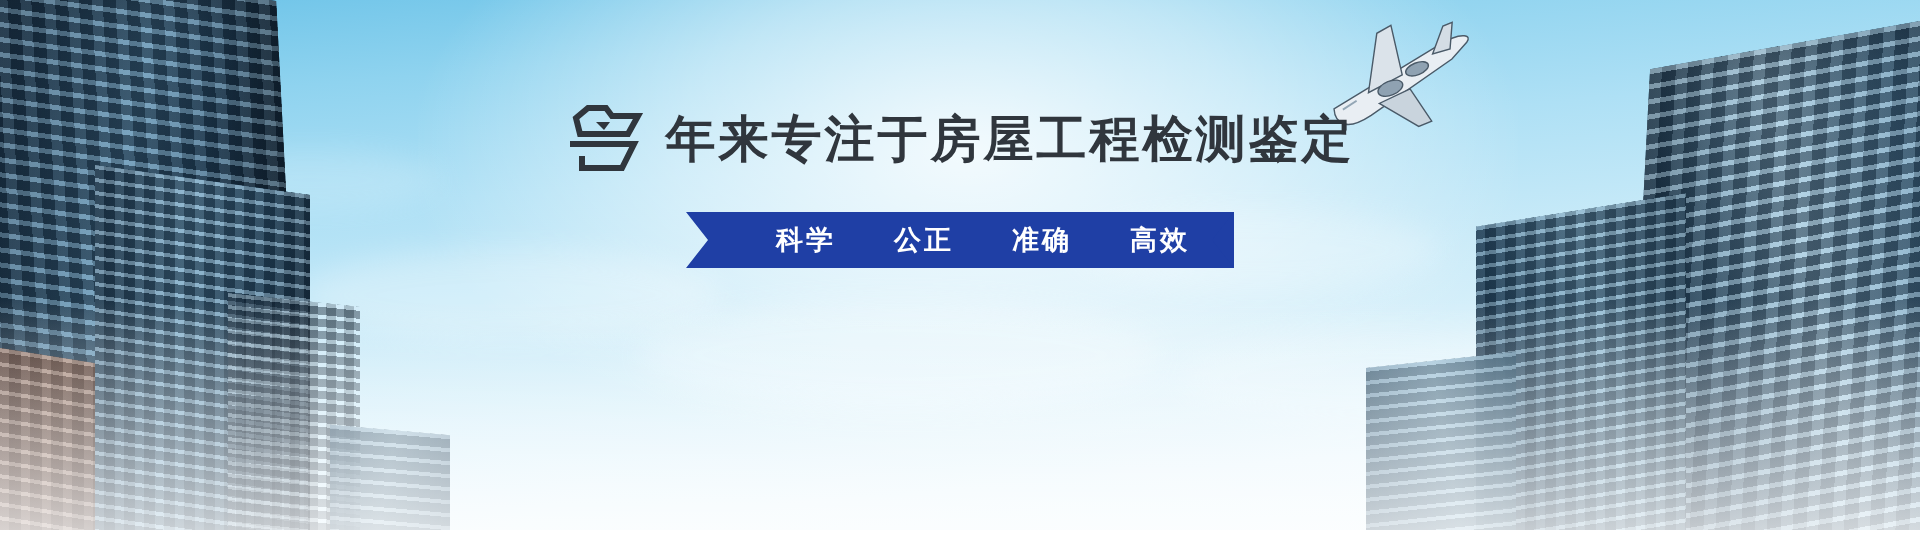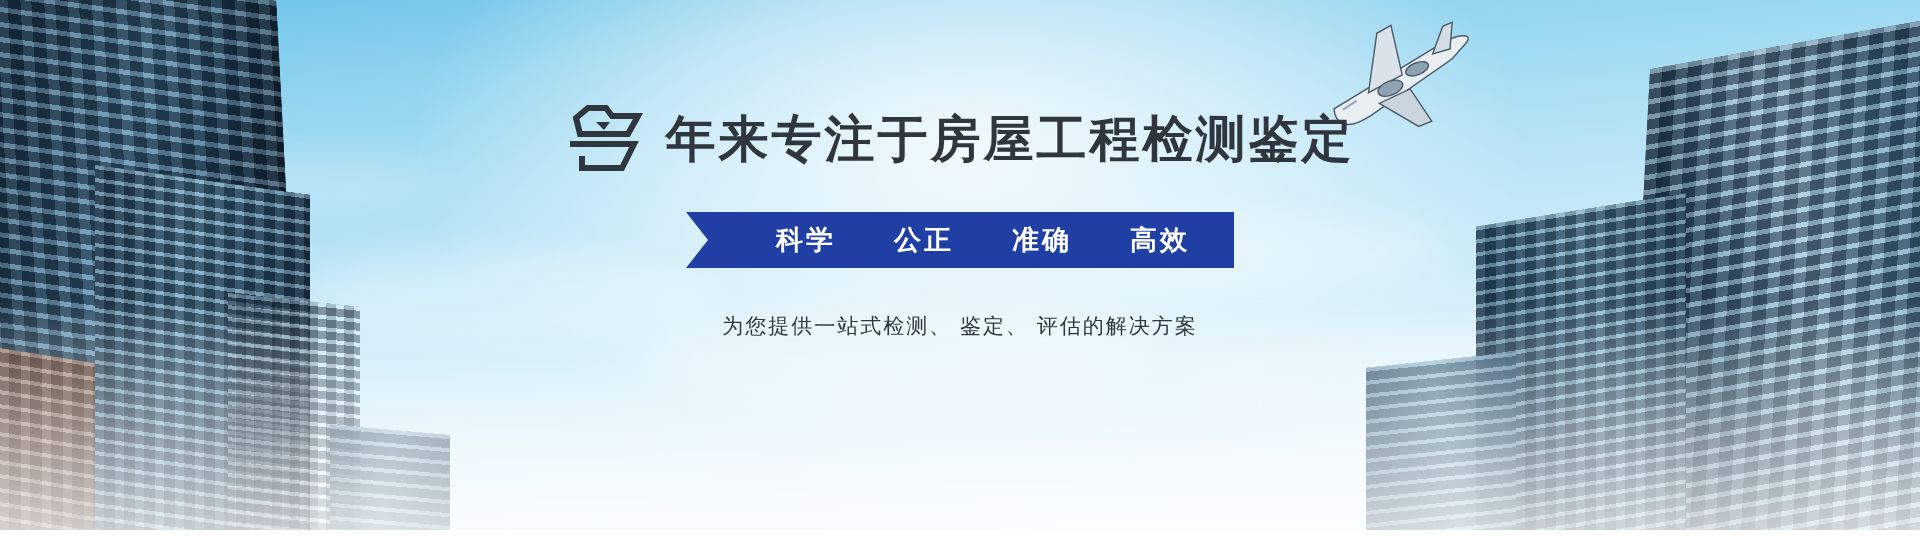--- a/index.html
+++ b/index.html
@@ -233,16 +233,15 @@
 
     <div class="ribbon">
       <div class="ribbon-inner">
         <span class="ribbon-word">科学</span>
         <span class="ribbon-word">公正</span>
         <span class="ribbon-word">准确</span>
         <span class="ribbon-word">高效</span>
       </div>
     </div>
 
-    <div class="subtitle">为您提供一站式检测、 鉴定、 评估的解决方案</div>
 
   </div>
 </div>
 
 </body></html>

